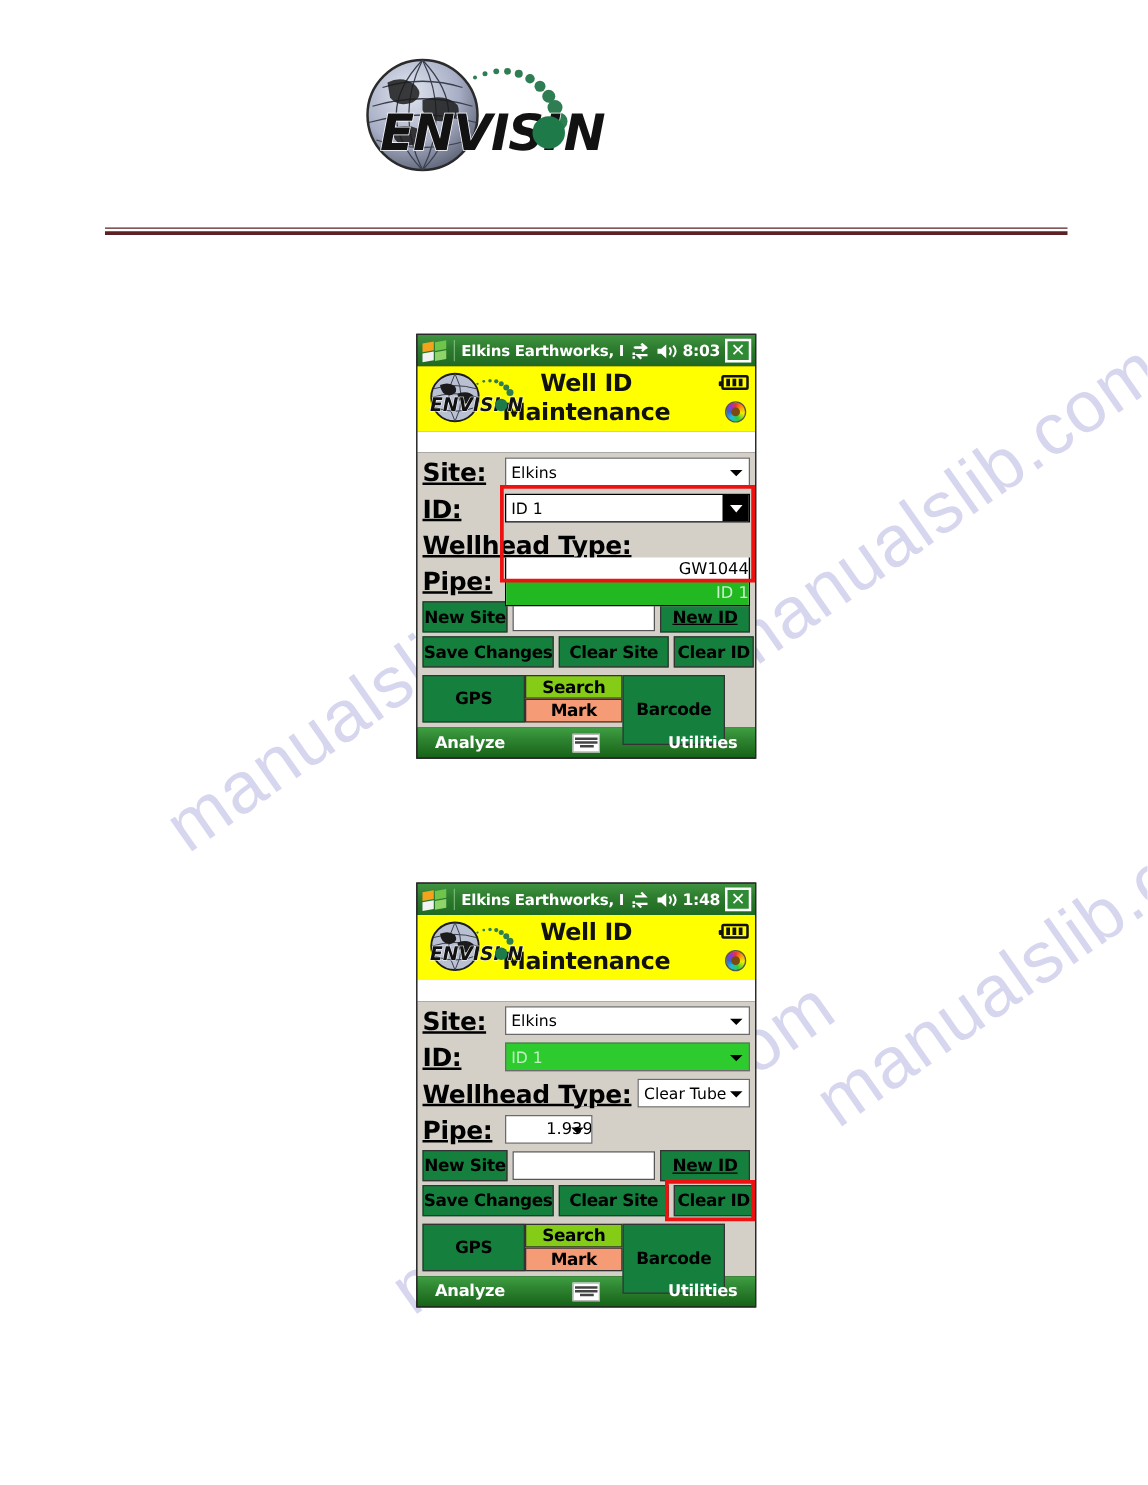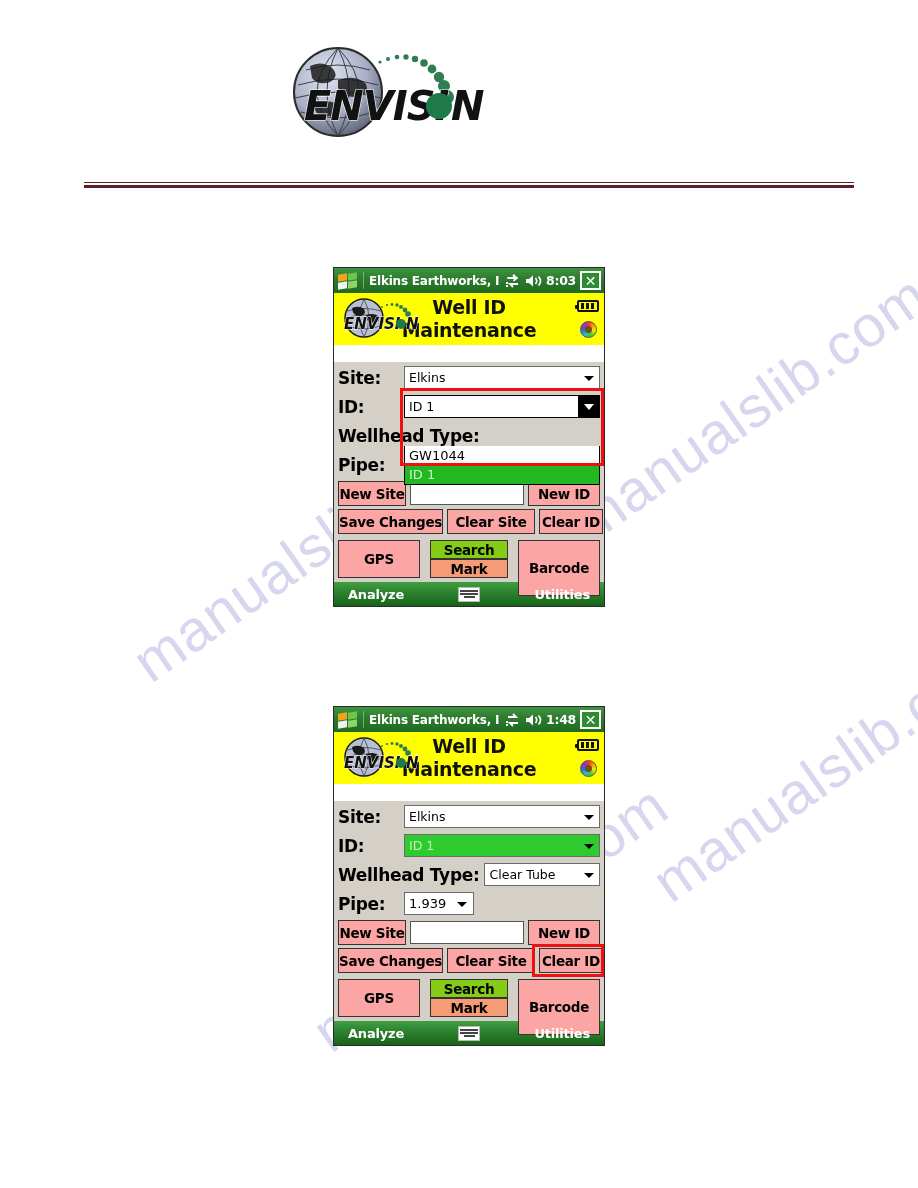--- a/index.html
+++ b/index.html
@@ -188,26 +188,27 @@
     padding: 2px 4px 4px 4px;
   }
   .row {
     display: flex;
     align-items: center;
     height: 27px;
     margin-bottom: 2px;
     position: relative;
   }
   .lbl {
-    font-size: 17px;
+    font-size: 20px;
     font-weight: bold;
     color: #000;
     font-family: "DejaVu Sans", sans-serif;
     white-space: nowrap;
     letter-spacing:-0.3px;
+    text-decoration:underline;
   }
   .lbl-site { width: 66px; }
   .lbl-id   { width: 66px; }
   .lbl-wh   { padding-right: 5px; }
   .lbl-pipe { width: 66px; }
 
   .combo {
     flex: 1 1 auto;
     height: 23px;
     background: #ffffff;
@@ -245,21 +246,21 @@
   }
   .combo.open-box .arrowbox i{
     width:0;height:0;border-left:5px solid transparent;border-right:5px solid transparent;
     border-top:6px solid #ffffff; display:block;
   }
 
   .combo-small {
     flex: 0 0 auto;
     width: 70px;
   }
-  .combo-small .cval{ font-size:13px; }
+  .combo-small .cval{ font-size:13px;margin-left:28px; }
   .combo-small .arrow{ right:6px; }
 
   .combo-wh { flex: 1 1 auto; }
 
   
   .dd-wrap {
     position: absolute;
     left: 66px; right: 0;
     top: 53px;
     z-index: 40;
@@ -269,73 +270,74 @@
     border-top: none;
     background: #ffffff;
   }
   .dd-item {
     height: 19px;
     line-height: 19px;
     font-size: 13px;
     padding-left: 4px;
     color: #000;
     font-family: "DejaVu Sans", sans-serif;
+    text-align: right;
   }
   .dd-item.sel { background: #22b822; color: #c9f0c9; }
 
   
   .annot {
     position: absolute;
     border: 3px solid #ee1111;
     box-sizing: border-box;
     z-index: 60;
     pointer-events: none;
   }
 
   
   .btnrow {
     display: flex;
     align-items: center;
     gap: 4px;
     margin-top: 3px;
   }
   .btn {
-    background: #fca5a5;
+    background: #15803d;
     border: 1px solid #333;
     box-sizing: border-box;
     font-family: "DejaVu Sans", sans-serif;
     font-weight: bold;
     font-size: 13.5px;
     color: #000;
     text-align: center;
     display: flex; align-items: center; justify-content: center;
     height: 25px;
     letter-spacing: -0.3px;
     white-space: nowrap;
   }
   .btn-newsite { width: 68px; }
-  .btn-newid   { width: 72px; }
+  .btn-newid   { width: 72px; text-decoration: underline; }
   .textinput {
     flex: 1 1 auto;
     height: 23px;
     background: #ffffff;
     border: 1px solid #555;
     box-sizing: border-box;
   }
   .btn-save  { flex: 1 1 auto; }
   .btn-csite { flex: 0 0 auto; width: 88px; }
   .btn-cid   { flex: 0 0 auto; width: 64px; }
 
   .bigrow {
     display: flex;
     align-items: stretch;
     gap: 0;
     margin-top: 6px;
     height: 38px;
-    justify-content: space-between;
+    justify-content: flex-start;
   }
   .btn-gps { width: 82px; height: 38px; }
   .sm-stack { width: 78px; display:flex; flex-direction:column; }
   .btn-search {
     height: 19px; background:#84cc16; font-size:13.5px;
     border-bottom: 1px solid #333;
   }
   .btn-mark {
     height: 19px; background:#f59b76; font-size:13.5px;
   }

